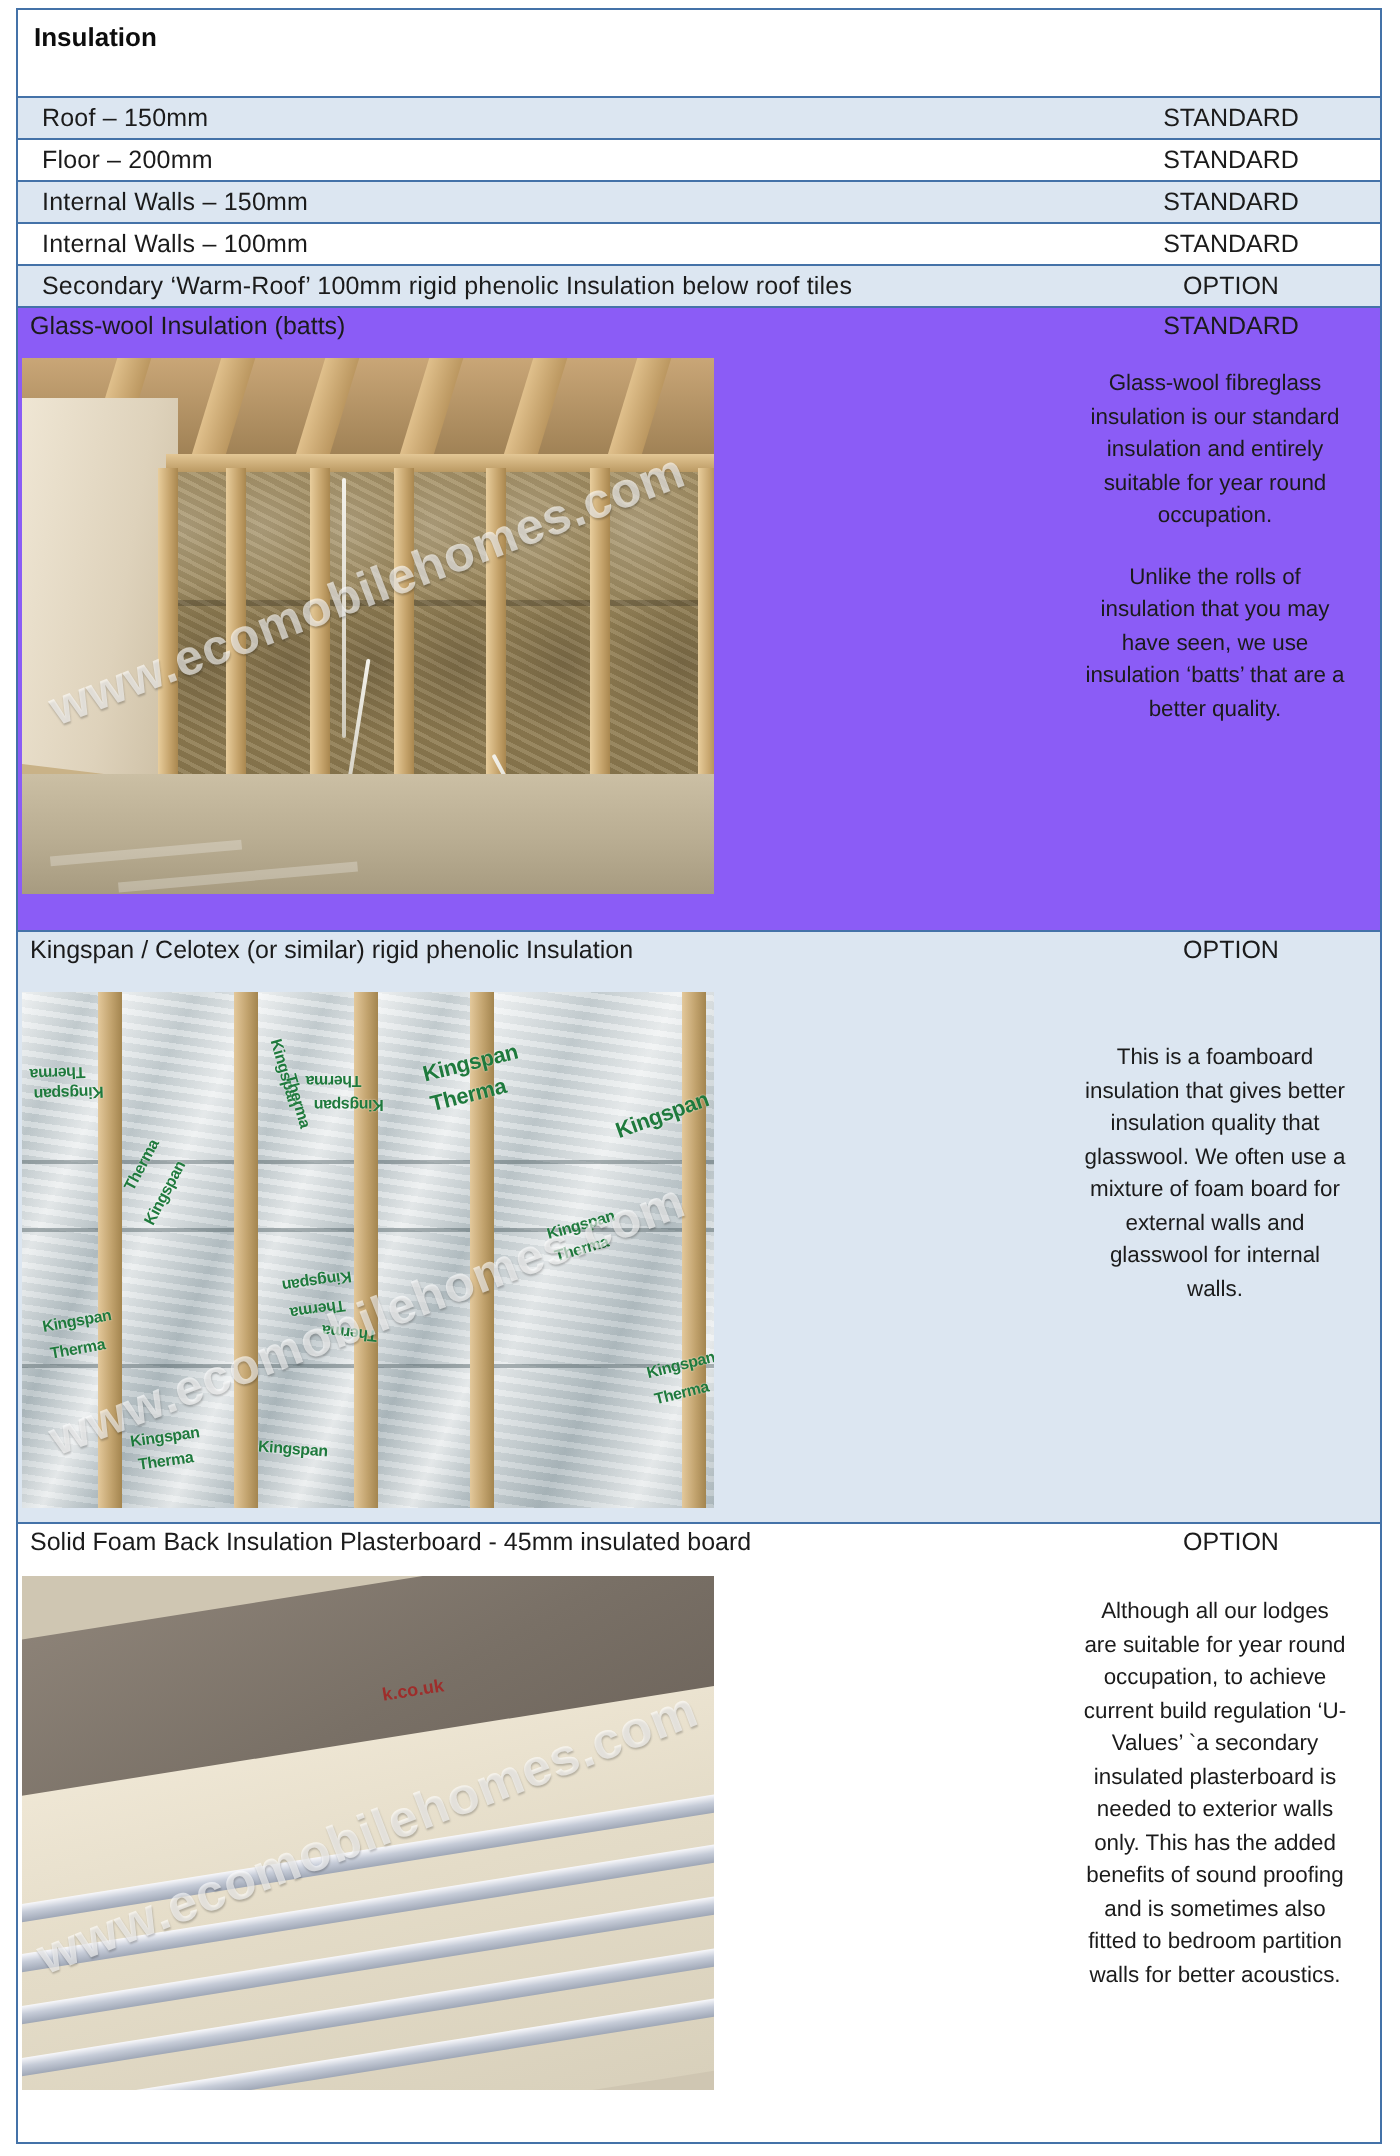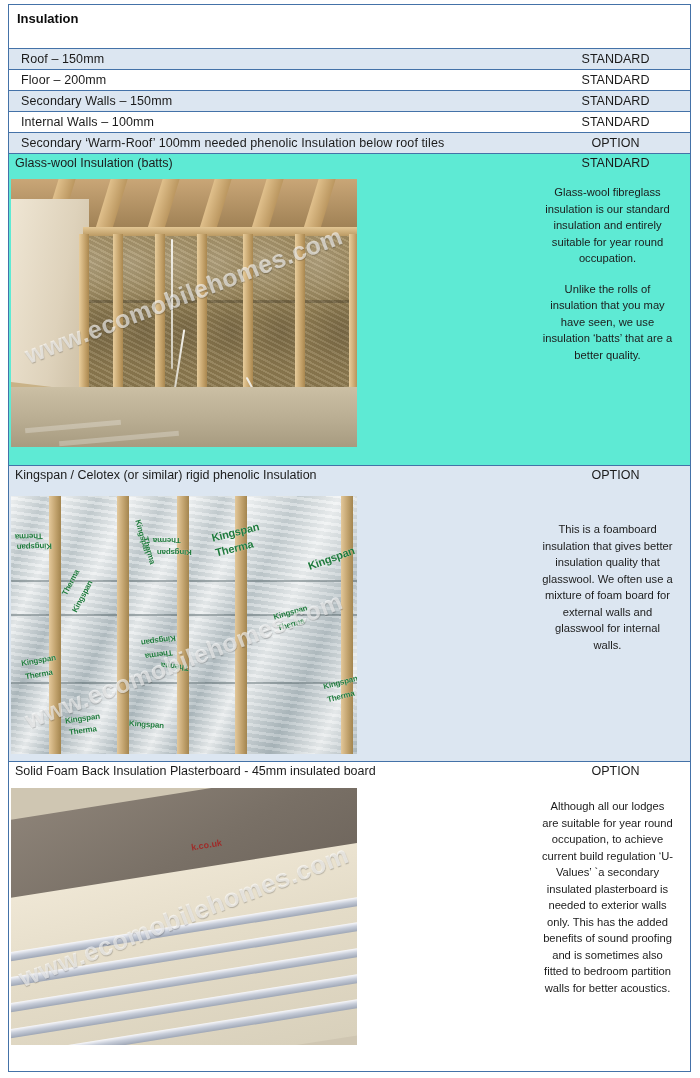--- a/index.html
+++ b/index.html
@@ -244,35 +244,35 @@
     <div class="cell-label">Roof – 150mm</div>
     <div class="cell-status">STANDARD</div>
   </div>
 
   <div class="row white" style="top:65px;height:21px;">
     <div class="cell-label">Floor – 200mm</div>
     <div class="cell-status">STANDARD</div>
   </div>
 
   <div class="row blue" style="top:86px;height:21px;">
-    <div class="cell-label">Secondary Walls – 150mm</div>
+    <div class="cell-label">Internal Walls – 150mm</div>
     <div class="cell-status">STANDARD</div>
   </div>
 
   <div class="row white" style="top:107px;height:21px;">
     <div class="cell-label">Internal Walls – 100mm</div>
     <div class="cell-status">STANDARD</div>
   </div>
 
   <div class="row blue" style="top:128px;height:21px;">
-    <div class="cell-label">Secondary ‘Warm-Roof’ 100mm needed phenolic Insulation below roof tiles</div>
+    <div class="cell-label">Secondary ‘Warm-Roof’ 100mm rigid phenolic Insulation below roof tiles</div>
     <div class="cell-status">OPTION</div>
   </div>
 
-  <div class="section" style="top:149px;height:312px;background:#5eead4;">
+  <div class="section" style="top:149px;height:312px;background:#8b5cf6;">
     <div class="secline"></div>
 
     <div class="sec-head">Glass-wool Insulation (batts)</div>
     <div class="sec-status">STANDARD</div>
 
     <div class="photo p1" style="left:2px;top:25px;width:346px;height:268px;">
       <div class="ceil"></div>
       <div class="rafter" style="left:40px;"></div>
       <div class="rafter" style="left:92px;"></div>
       <div class="rafter" style="left:144px;"></div>

